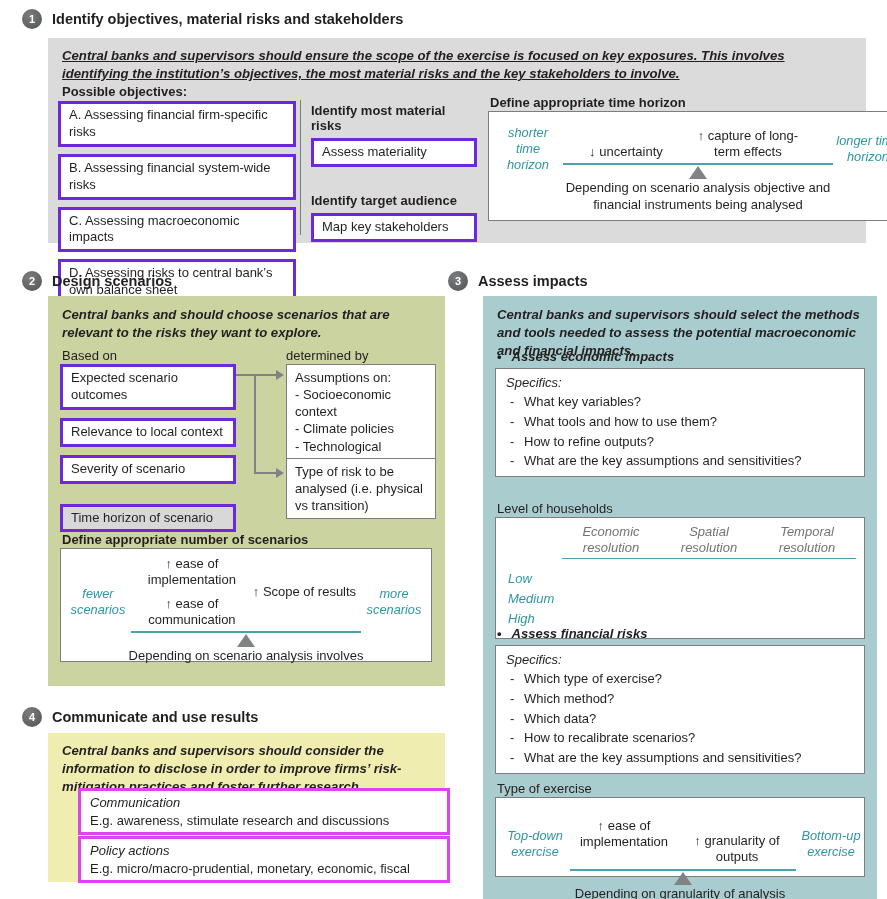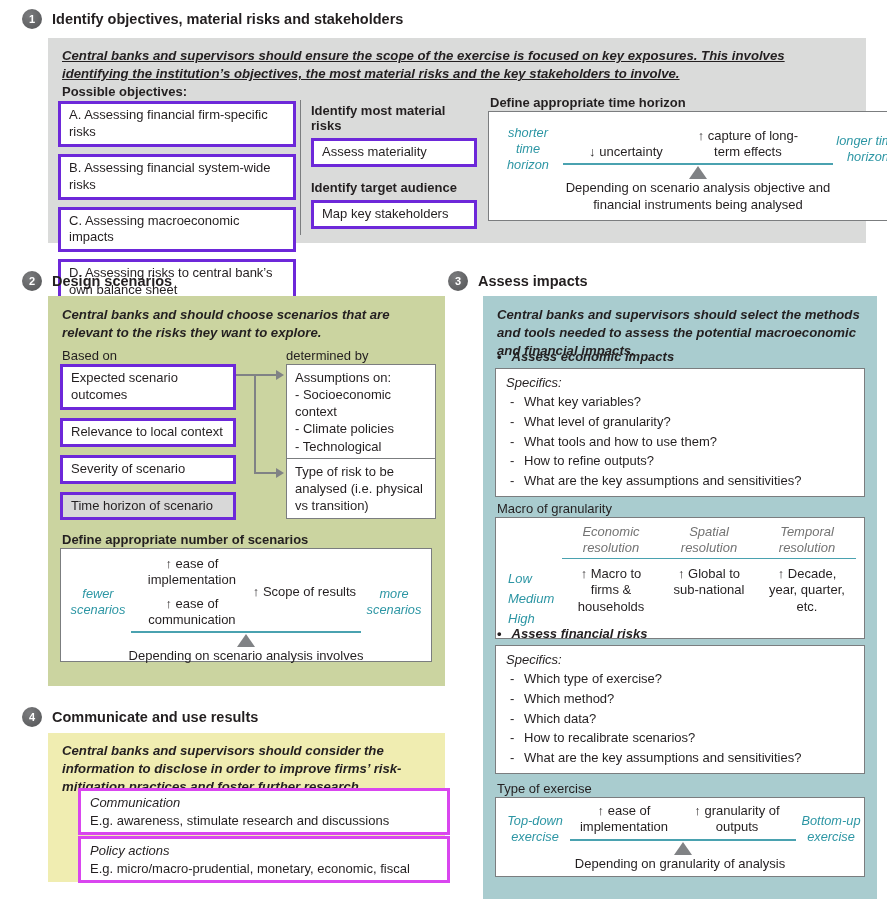--- a/index.html
+++ b/index.html
@@ -83,21 +83,21 @@
       <div class="wbox">A. Assessing financial firm-specific risks</div>
       <div class="wbox">B. Assessing financial system-wide risks</div>
       <div class="wbox">C. Assessing macroeconomic impacts</div>
       <div class="wbox">D. Assessing risks to central bank’s own balance sheet</div>
     </div>
 
     <div class="v-divider" style="left:252px; top:62px; height:135px;"></div>
 
     <div class="col" style="left:263px; top:65px; width:166px;">
       <div class="mini-label">Identify most material risks</div>
-      <div class="wbox" style="margin-bottom:13px;">Assess materiality</div>
+      <div class="wbox" style="margin-bottom:26px;">Assess materiality</div>
       <div class="mini-label">Identify target audience</div>
       <div class="wbox">Map key stakeholders</div>
     </div>
 
     <div class="sub-head" style="left:442px; top:57px;">Define appropriate time horizon</div>
     <div class="balance-box" style="left:440px; top:73px; width:420px; height:110px;">
       <div class="bal-row">
         <div class="bal-side">shorter time horizon</div>
         <div class="bal-center">
           <div class="bal-items ai-end">
@@ -119,21 +119,21 @@
   </div>
 
   <div class="panel p-green" style="left:48px; top:296px; width:397px; height:390px;">
     <div class="intro" style="left:14px; top:10px; width:372px;">Central banks and should choose scenarios that are relevant to the risks they want to explore.</div>
     <div class="sub-head-reg" style="left:14px; top:52px;">Based on</div>
     <div class="sub-head-reg" style="left:238px; top:52px;text-align:center;">determined by</div>
 
     <div class="col" style="left:12px; top:68px; width:176px;">
       <div class="wbox" style="margin-bottom:8px;">Expected scenario outcomes</div>
       <div class="wbox" style="margin-bottom:8px;">Relevance to local context</div>
-      <div class="wbox" style="margin-bottom:8px;">Severity of scenario</div>
+      <div class="wbox" style="margin-bottom:20px;">Severity of scenario</div>
       <div class="wbox grayfill">Time horizon of scenario</div>
     </div>
 
     <div class="assume-box" style="left:238px; top:68px; width:150px;">
       <div>Assumptions on:</div>
       <div>- Socioeconomic context</div>
       <div>- Climate policies</div>
       <div>- Technological evolution</div>
     </div>
 
@@ -189,46 +189,40 @@
   </div>
 
   <div class="panel p-teal" style="left:483px; top:296px; width:394px; height:678px;">
     <div class="intro" style="left:14px; top:10px; width:368px;">Central banks and supervisors should select the methods and tools needed to assess the potential macroeconomic and financial impacts.</div>
 
     <div class="bullet-head" style="left:14px; top:53px;">Assess economic impacts</div>
 
     <div class="spec-box" style="left:12px; top:72px; width:370px;">
       <div class="spec-title">Specifics:</div>
       <div class="spec-item">What key variables?</div>
-      <div class="spec-item">What level of granularity?</div>
       <div class="spec-item">What tools and how to use them?</div>
       <div class="spec-item">How to refine outputs?</div>
       <div class="spec-item">What are the key assumptions and sensitivities?</div>
     </div>
 
-    <div class="sub-head-reg" style="left:14px; top:205px;">Macro of granularity</div>
+    <div class="sub-head-reg" style="left:14px; top:205px;">Level of households</div>
 
     <div class="gran-box" style="left:12px; top:221px; width:370px;">
       <div class="gran-grid">
         <div></div>
         <div class="gran-headers">
           <div class="gran-h">Economic resolution</div>
           <div class="gran-h">Spatial resolution</div>
           <div class="gran-h">Temporal resolution</div>
         </div>
         <div class="gran-labels">
           <div>Low</div>
           <div>Medium</div>
           <div>High</div>
         </div>
-        <div class="gran-cells">
-          <div class="gran-c">↑ Macro to firms &amp; households</div>
-          <div class="gran-c">↑ Global to sub-national</div>
-          <div class="gran-c">↑ Decade, year, quarter, etc.</div>
-        </div>
       </div>
     </div>
 
     <div class="bullet-head" style="left:14px; top:330px;">Assess financial risks</div>
 
     <div class="spec-box" style="left:12px; top:349px; width:370px;">
       <div class="spec-title">Specifics:</div>
       <div class="spec-item">Which type of exercise?</div>
       <div class="spec-item">Which method?</div>
       <div class="spec-item">Which data?</div>
@@ -237,21 +231,21 @@
     </div>
 
     <div class="sub-head-reg" style="left:14px; top:485px;">Type of exercise</div>
 
     <div class="balance-box" style="left:12px; top:501px; width:370px; height:80px;">
       <div class="bal-row" style="padding-top:5px;">
         <div class="bal-side">Top-down exercise</div>
         <div class="bal-center">
           <div class="bal-items ai-center">
             <div style="width:108px;">↑ ease of implementation</div>
-            <div style="width:118px;">↑ granularity of outputs</div>
+            <div style="width:118px;margin-top:30px;">↑ granularity of outputs</div>
           </div>
           <div class="beam"></div>
           <div class="tri-up"></div>
         </div>
         <div class="bal-side">Bottom-up exercise</div>
       </div>
       <div class="bal-caption">Depending on granularity of analysis</div>
     </div>
   </div>
 

